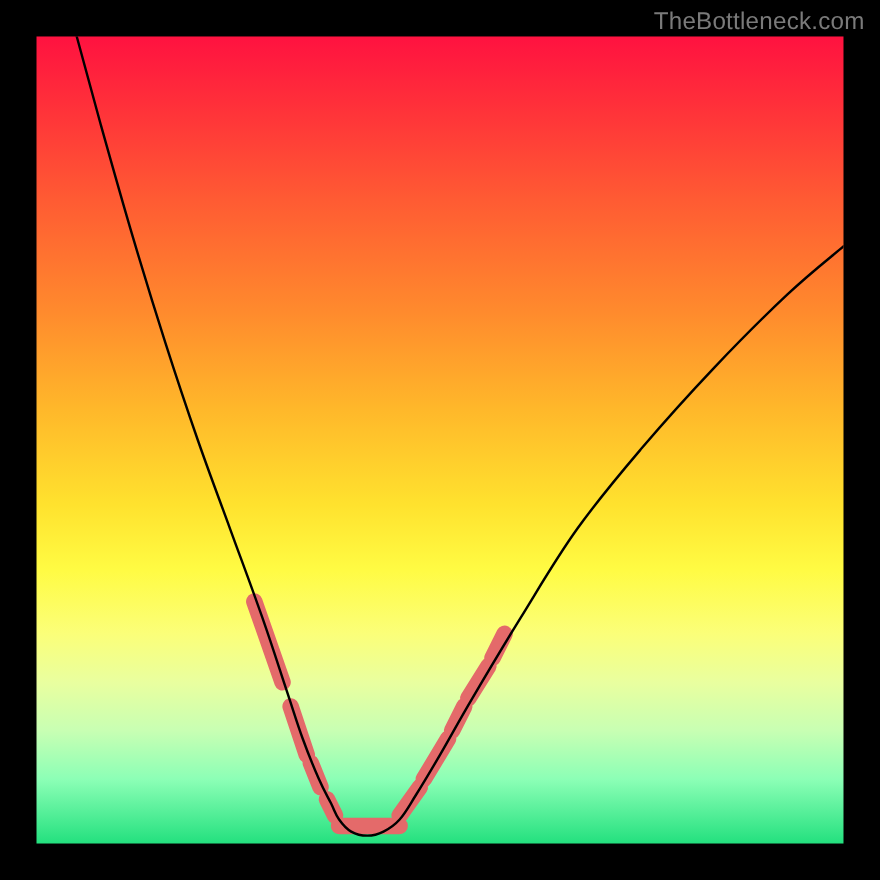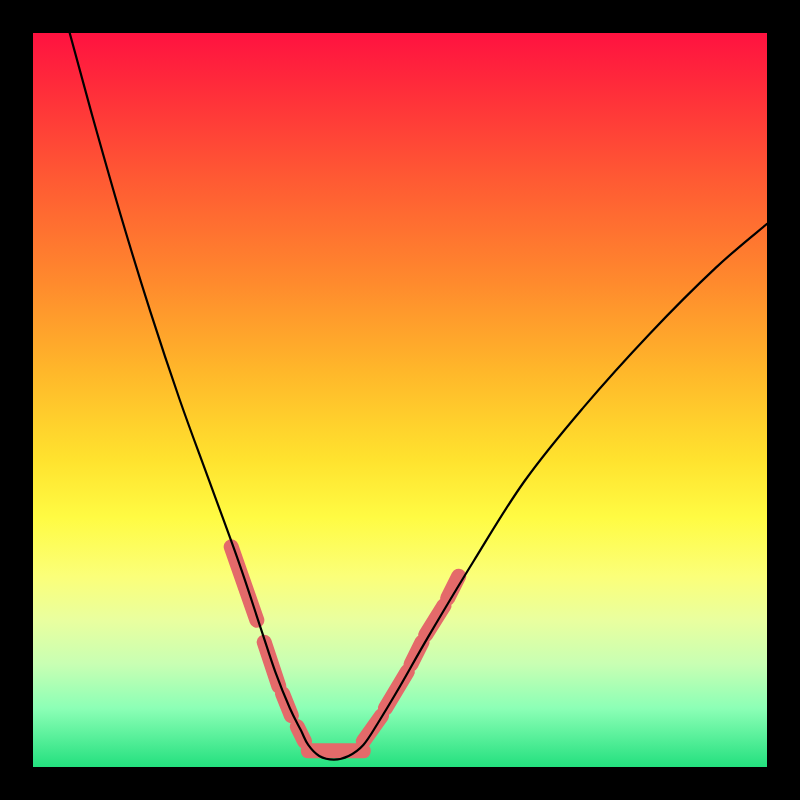--- a/index.html
+++ b/index.html
@@ -73,13 +73,14 @@
           <line x1="275.25" y1="717.85" x2="330.30" y2="717.85" stroke="#e46a6a" stroke-width="15" stroke-linecap="round"></line>
           <line x1="330.30" y1="708.31" x2="348.65" y2="682.62" stroke="#e46a6a" stroke-width="15" stroke-linecap="round"></line>
           <line x1="352.32" y1="675.28" x2="374.34" y2="638.58" stroke="#e46a6a" stroke-width="15" stroke-linecap="round"></line>
           <line x1="378.01" y1="631.24" x2="389.02" y2="609.22" stroke="#e46a6a" stroke-width="15" stroke-linecap="round"></line>
           <line x1="392.69" y1="601.88" x2="411.04" y2="572.52" stroke="#e46a6a" stroke-width="15" stroke-linecap="round"></line>
           <line x1="414.71" y1="565.18" x2="425.72" y2="543.16" stroke="#e46a6a" stroke-width="15" stroke-linecap="round"></line>
         </g>
       <path id="main-curve" fill="none" stroke="#000" stroke-width="2.2" stroke-linecap="round" d="M 36.70 0.00 C 40.66 14.53, 49.47 47.71, 58.72 80.74 C 67.97 113.77, 77.51 147.83, 88.08 183.50 C 98.65 219.17, 106.87 245.89, 117.44 278.92 C 128.01 311.95, 136.23 336.61, 146.80 367.00 C 157.37 397.39, 165.59 418.67, 176.16 447.74 C 186.73 476.81, 196.27 502.06, 205.52 528.48 C 214.77 554.90, 220.93 574.72, 227.54 594.54 C 234.15 614.36, 236.94 624.05, 242.22 638.58 C 247.50 653.11, 252.28 664.71, 256.90 675.28 C 261.52 685.85, 264.61 690.69, 267.91 697.30 C 271.21 703.91, 271.95 707.36, 275.25 711.98 C 278.55 716.60, 281.64 720.35, 286.26 722.99 C 290.88 725.63, 295.66 726.66, 300.94 726.66 C 306.22 726.66, 310.34 725.63, 315.62 722.99 C 320.90 720.35, 325.02 717.93, 330.30 711.98 C 335.58 706.03, 338.37 700.53, 344.98 689.96 C 351.59 679.39, 357.75 669.11, 367.00 653.26 C 376.25 637.41, 383.15 624.34, 396.36 601.88 C 409.57 579.42, 423.22 556.23, 440.40 528.48 C 457.58 500.73, 471.96 475.49, 491.78 447.74 C 511.60 419.99, 528.04 400.76, 550.50 374.34 C 572.96 347.92, 592.78 326.04, 616.56 300.94 C 640.34 275.84, 661.48 254.70, 682.62 234.88 C 703.76 215.06, 724.75 198.77, 734.00 190.84"></path>
     </svg>
   </div>
+  <div class="watermark">TheBottleneck.com</div>
 </div>
 
 </body></html>

